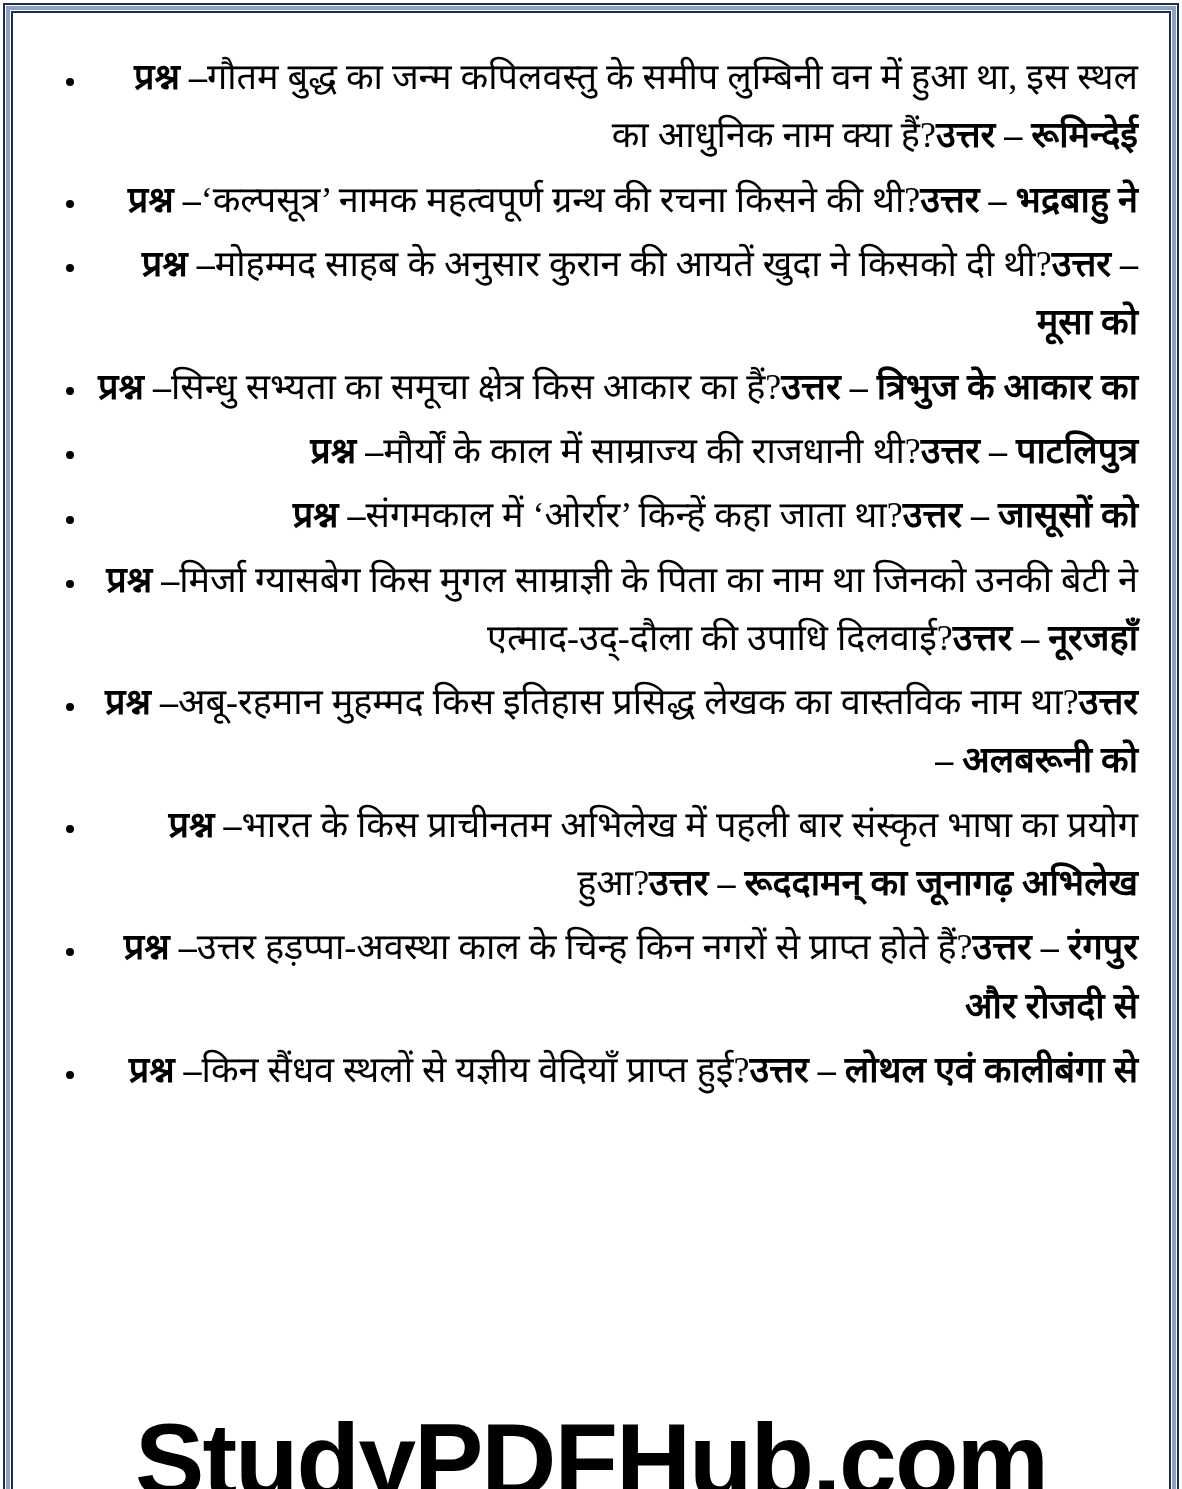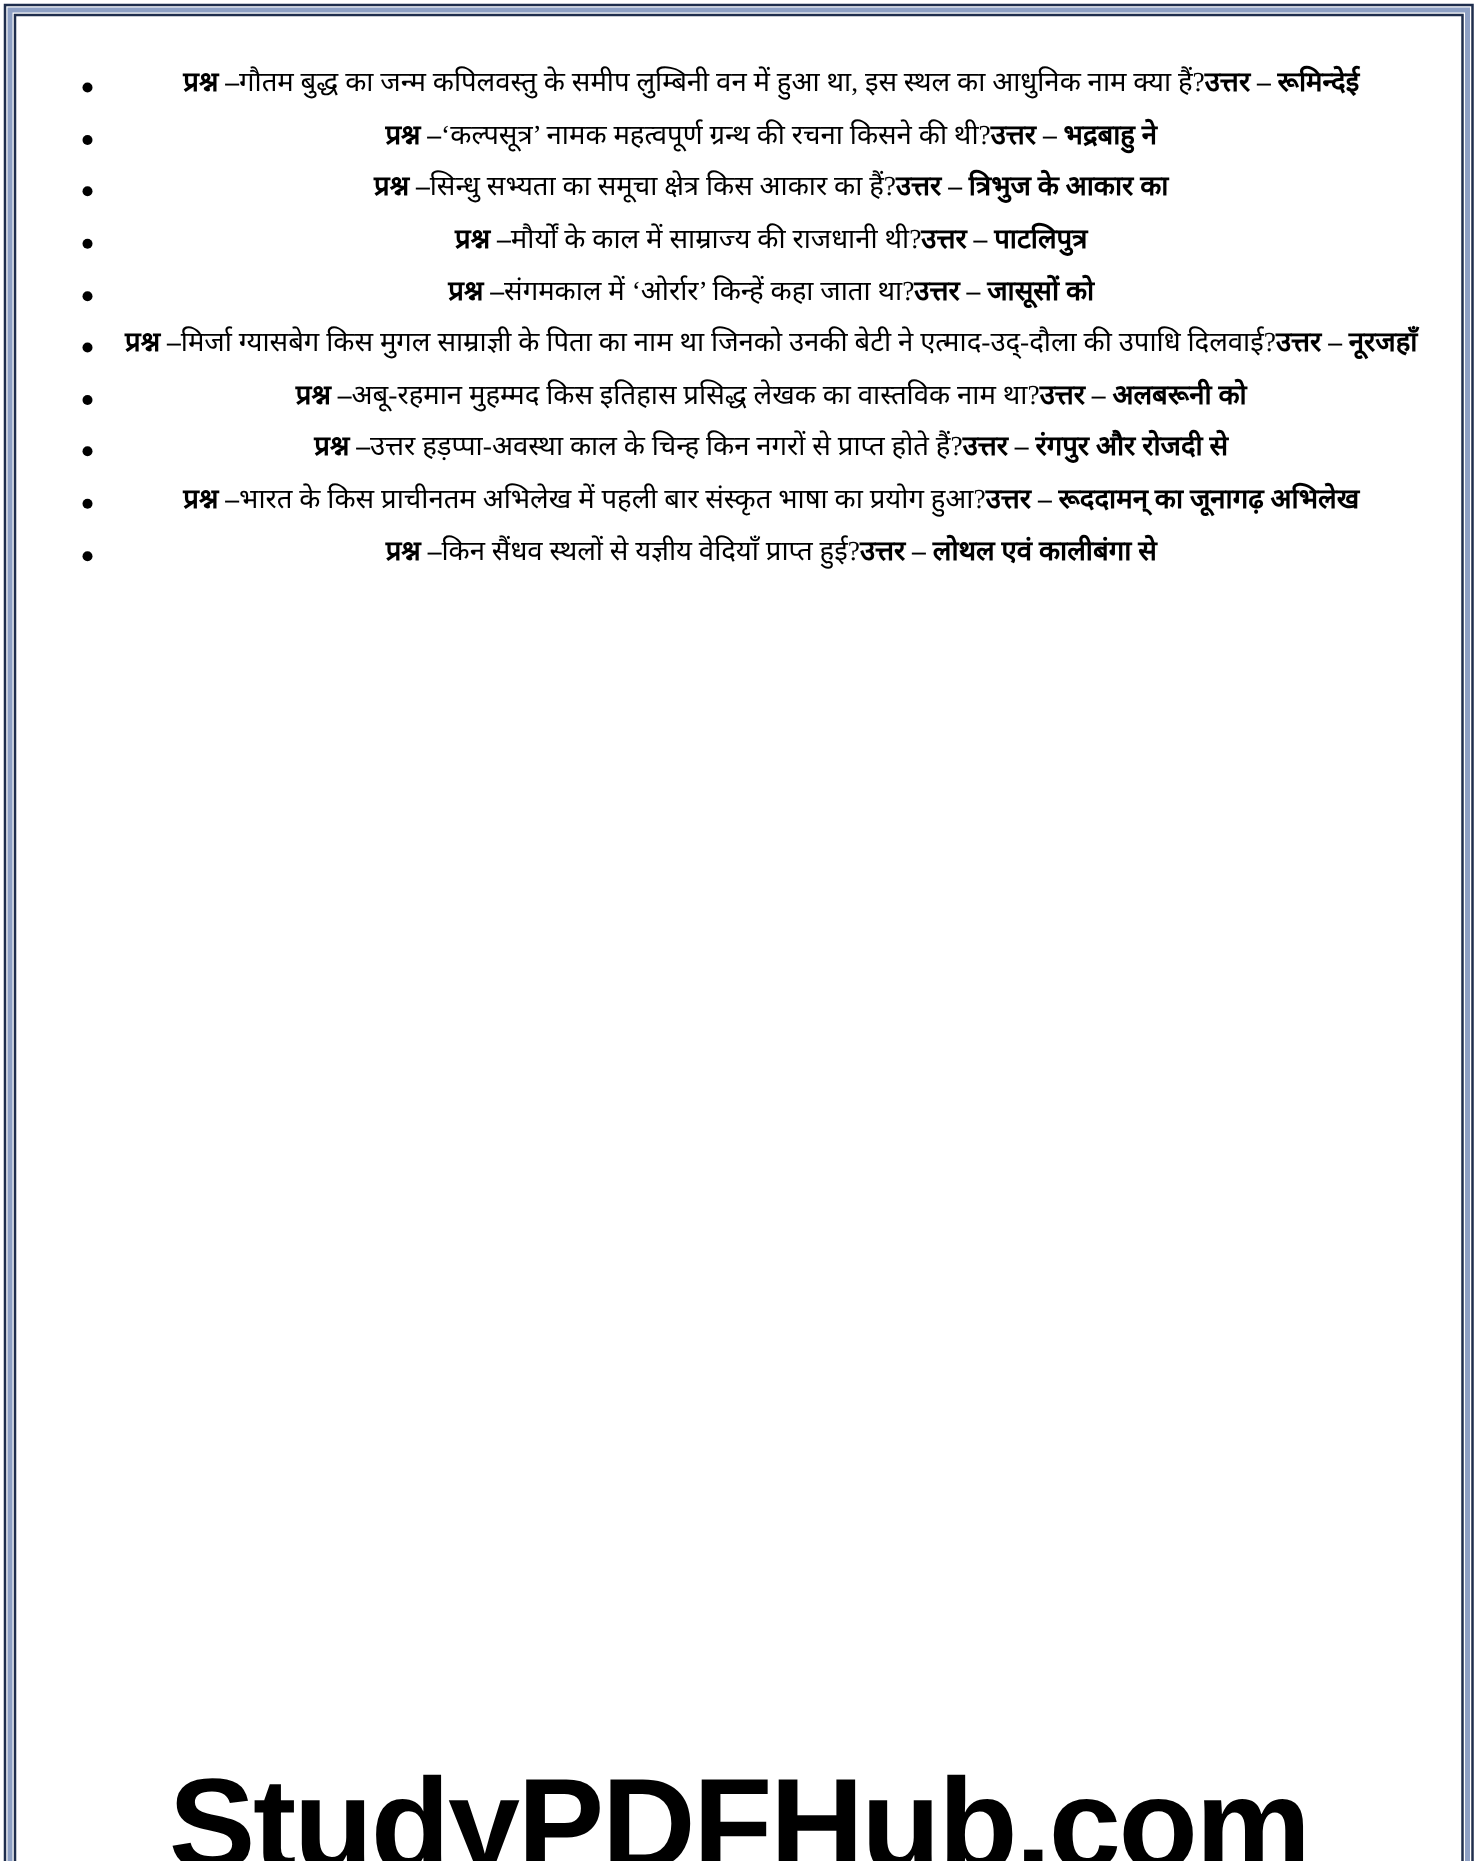--- a/index.html
+++ b/index.html
@@ -60,24 +60,24 @@
 
   ul.qa-list {
     list-style: none;
     margin: 0;
     padding: 0;
   }
   li.qa-item {
     position: relative;
     padding-left: 52px;
     margin: 0 0 6px 0;
-    font-size: 22px;
+    font-size: 36px;
     line-height: 1.62;
     color: #000000;
-    text-align: center;
+    text-align: right;
   }
   li.qa-item::before {
     content: "";
     position: absolute;
     left: 22px;
     top: 0.82em;
     width: 8px;
     height: 8px;
     background: #000000;
     border-radius: 50%;
@@ -114,26 +114,27 @@
 <div class="page">
 
   <div class="page-border-outer"></div>
   <div class="page-border-mid"></div>
   <div class="page-border-inner"></div>
 
   <div class="content">
     <ul class="qa-list">
         <li class="qa-item"><span class="q-label">प्रश्न</span> <span class="q-label">–</span><span class="q-text">गौतम बुद्ध का जन्म कपिलवस्तु के समीप लुम्बिनी वन में हुआ था, इस स्थल का आधुनिक नाम क्या हैं?</span><span class="a-text">उत्तर – रूमिन्देई</span></li>
         <li class="qa-item"><span class="q-label">प्रश्न</span> <span class="q-label">–</span><span class="q-text">‘कल्पसूत्र’ नामक महत्वपूर्ण ग्रन्थ की रचना किसने की थी?</span><span class="a-text">उत्तर – भद्रबाहु ने</span></li>
+        <li class="qa-item"><span class="q-label">प्रश्न</span> <span class="q-label">–</span><span class="q-text">मोहम्मद साहब के अनुसार कुरान की आयतें खुदा ने किसको दी थी?</span><span class="a-text">उत्तर – मूसा को</span></li>
         <li class="qa-item"><span class="q-label">प्रश्न</span> <span class="q-label">–</span><span class="q-text">सिन्धु सभ्यता का समूचा क्षेत्र किस आकार का हैं?</span><span class="a-text">उत्तर – त्रिभुज के आकार का</span></li>
         <li class="qa-item"><span class="q-label">प्रश्न</span> <span class="q-label">–</span><span class="q-text">मौर्यों के काल में साम्राज्य की राजधानी थी?</span><span class="a-text">उत्तर – पाटलिपुत्र</span></li>
         <li class="qa-item"><span class="q-label">प्रश्न</span> <span class="q-label">–</span><span class="q-text">संगमकाल में ‘ओर्रार’ किन्हें कहा जाता था?</span><span class="a-text">उत्तर – जासूसों को</span></li>
         <li class="qa-item"><span class="q-label">प्रश्न</span> <span class="q-label">–</span><span class="q-text">मिर्जा ग्यासबेग किस मुगल साम्राज्ञी के पिता का नाम था जिनको उनकी बेटी ने एत्माद-उद्-दौला की उपाधि दिलवाई?</span><span class="a-text">उत्तर – नूरजहाँ</span></li>
         <li class="qa-item"><span class="q-label">प्रश्न</span> <span class="q-label">–</span><span class="q-text">अबू-रहमान मुहम्मद किस इतिहास प्रसिद्ध लेखक का वास्तविक नाम था?</span><span class="a-text">उत्तर – अलबरूनी को</span></li>
+        <li class="qa-item"><span class="q-label">प्रश्न</span> <span class="q-label">–</span><span class="q-text">भारत के किस प्राचीनतम अभिलेख में पहली बार संस्कृत भाषा का प्रयोग हुआ?</span><span class="a-text">उत्तर – रूददामन् का जूनागढ़ अभिलेख</span></li>
         <li class="qa-item"><span class="q-label">प्रश्न</span> <span class="q-label">–</span><span class="q-text">उत्तर हड़प्पा-अवस्था काल के चिन्ह किन नगरों से प्राप्त होते हैं?</span><span class="a-text">उत्तर – रंगपुर और रोजदी से</span></li>
-        <li class="qa-item"><span class="q-label">प्रश्न</span> <span class="q-label">–</span><span class="q-text">भारत के किस प्राचीनतम अभिलेख में पहली बार संस्कृत भाषा का प्रयोग हुआ?</span><span class="a-text">उत्तर – रूददामन् का जूनागढ़ अभिलेख</span></li>
         <li class="qa-item"><span class="q-label">प्रश्न</span> <span class="q-label">–</span><span class="q-text">किन सैंधव स्थलों से यज्ञीय वेदियाँ प्राप्त हुई?</span><span class="a-text">उत्तर – लोथल एवं कालीबंगा से</span></li>
       </ul>
   </div>
 
   <div class="watermark">StudyPDFHub.com</div>
 
 </div>
 
 </body></html>

